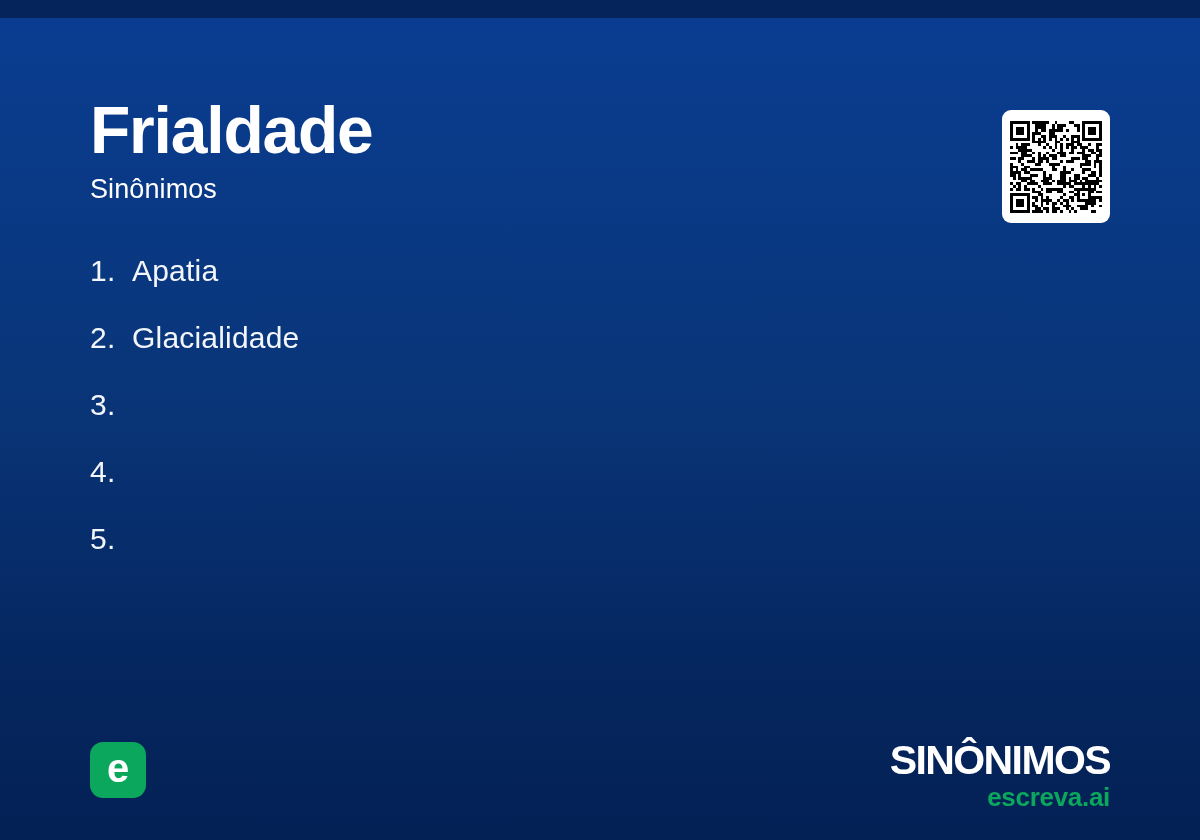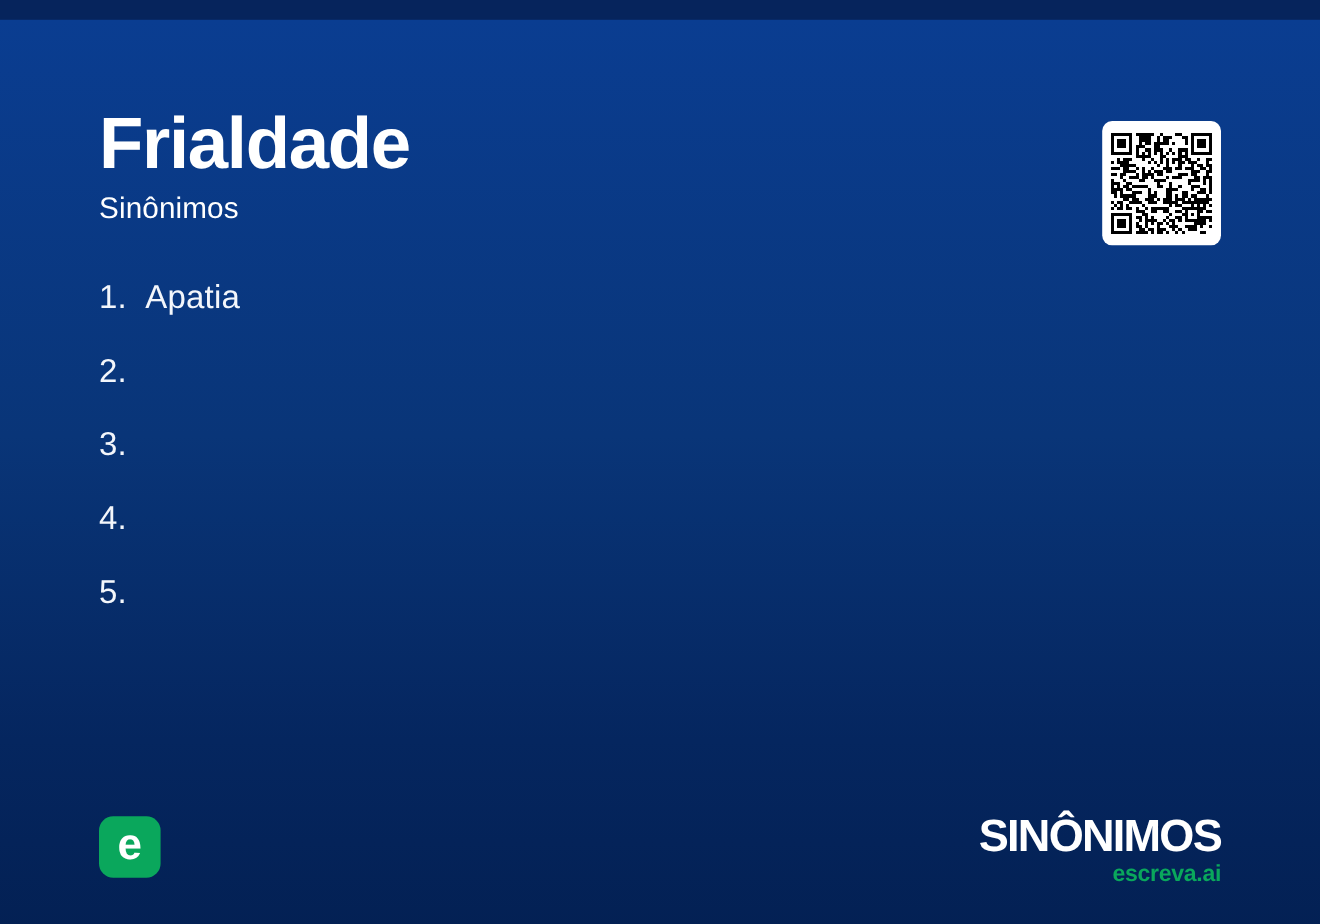--- a/index.html
+++ b/index.html
@@ -124,21 +124,21 @@
     line-height: 1;
   }
   .brand-wordmark {
     font-size: 41px;
     font-weight: 700;
     letter-spacing: -1.6px;
     color: #ffffff;
     display: block;
   }
   .brand-domain {
-    font-size: 21px;
+    font-size: 26px;
     font-weight: 700;
     letter-spacing: -0.3px;
     color: #0aa75c;
     display: block;
     margin-top: 3px;
   }
 </style>
 </head>
 <body>
 
@@ -149,20 +149,21 @@
     <p class="subtitle">Sinônimos</p>
   </div>
 
   <ul class="syn-list">
     <li class="syn-item">
       <span class="syn-index">1.</span>
       <span class="syn-word">Apatia</span>
     </li>
     <li class="syn-item">
       <span class="syn-index">2.</span>
+      <span class="syn-word">Glacialidade</span>
     </li>
     <li class="syn-item">
       <span class="syn-index">3.</span>
     </li>
     <li class="syn-item">
       <span class="syn-index">4.</span>
     </li>
     <li class="syn-item">
       <span class="syn-index">5.</span>
     </li>

